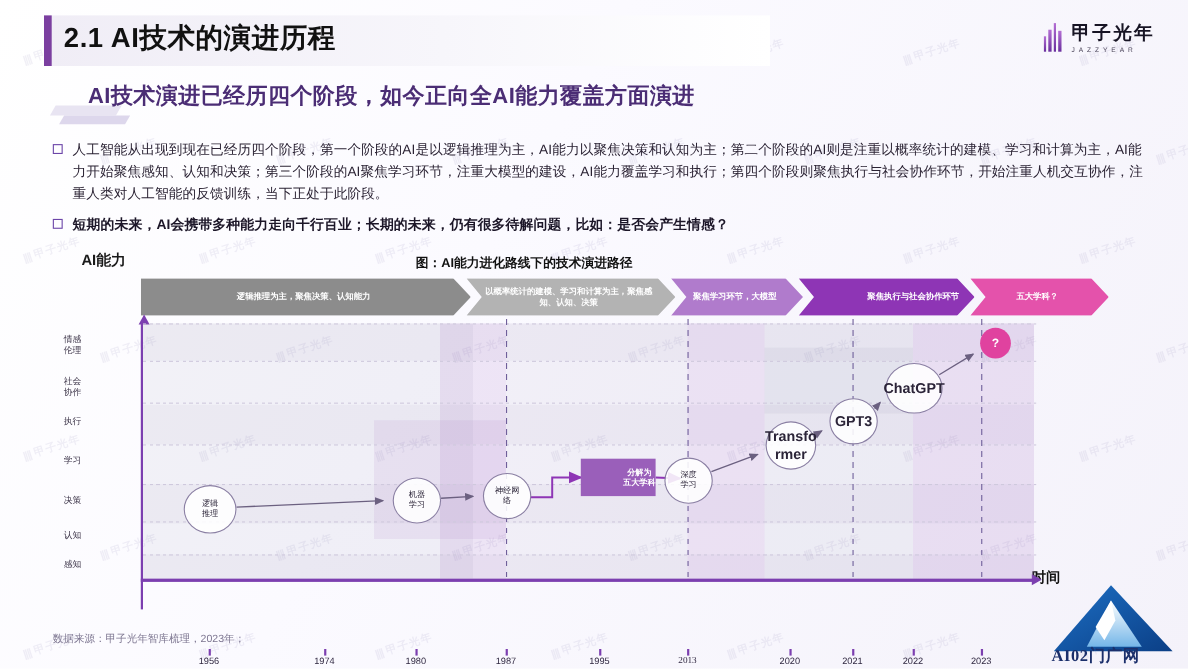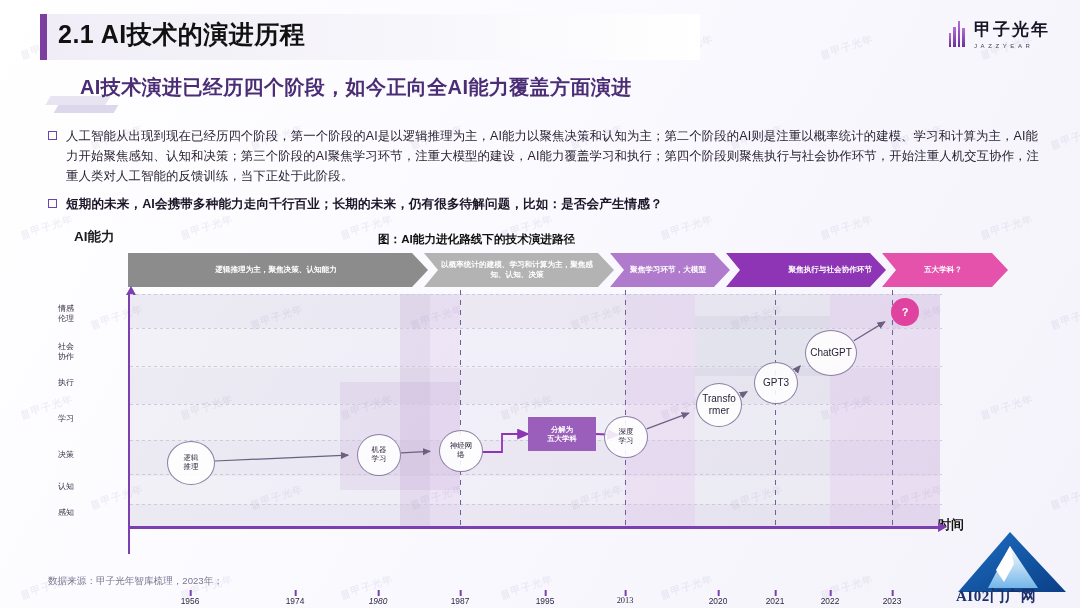--- a/index.html
+++ b/index.html
@@ -76,21 +76,21 @@
   .xtickmark{position:absolute;top:-6px;width:1.3px;height:6px;background:#7c3fb0;
          left:50%;}
 
   .shade{position:absolute;background:rgba(150,140,180,.115);}
   .shadeP{position:absolute;background:rgba(154,95,186,.12);}
 
   .node{position:absolute;border:1px solid #8a7fa3;border-radius:50%;
         background:rgba(255,255,255,.88);display:flex;align-items:center;
         justify-content:center;text-align:center;font-size:7.4px;color:#2b2438;
         line-height:1.2;}
-  .node.en{font-size:10px;}
+  .node.en{font-size:13px;font-weight:bold;}
   .qnode{position:absolute;border-radius:50%;background:#e0429f;color:#fff;
         display:flex;align-items:center;justify-content:center;font-size:11px;
         font-weight:bold;}
   .boxnode{position:absolute;background:#9a5fba;color:#fff;display:flex;
         align-items:center;justify-content:center;text-align:center;
         font-size:7.4px;font-weight:bold;line-height:1.25;}
 
   .conn{position:absolute;overflow:visible;}
 
   
@@ -250,21 +250,21 @@
         <div class="gline" style="top: 210px;"></div>
         <div class="ytick" style="top: 10px;">情感<br>伦理</div>
         <div class="ytick" style="top: 48px;">社会<br>协作</div>
         <div class="ytick" style="top: 84px;">执行</div>
         <div class="ytick" style="top: 120px;">学习</div>
         <div class="ytick" style="top: 156px;">决策</div>
         <div class="ytick" style="top: 188px;">认知</div>
         <div class="ytick" style="top: 214px;">感知</div>
         <div class="xtick" style="left: 60px;">1956<div class="xtickmark"></div></div>
         <div class="xtick" style="left: 165px;">1974<div class="xtickmark"></div></div>
-        <div class="xtick" style="left: 248px; font-style: italic;">1980<div class="xtickmark"></div></div>
+        <div class="xtick" style="left: 248px;">1980<div class="xtickmark"></div></div>
         <div class="xtick" style="left: 330px;">1987<div class="xtickmark"></div></div>
         <div class="xtick" style="left: 415px;">1995<div class="xtickmark"></div></div>
         <div class="xtick" style="left: 495px; font-family: Liberation Serif, serif;">2013<div class="xtickmark"></div></div>
         <div class="xtick" style="left: 588px;">2020<div class="xtickmark"></div></div>
         <div class="xtick" style="left: 645px;">2021<div class="xtickmark"></div></div>
         <div class="xtick" style="left: 700px;">2022<div class="xtickmark"></div></div>
         <div class="xtick" style="left: 762px;">2023<div class="xtickmark"></div></div>
         <div class="vline" style="left: 330px; top: -4px;"></div>
         <div class="vline" style="left: 495px; top: -4px;"></div>
         <div class="vline" style="left: 645px; top: -4px;"></div>
@@ -289,21 +289,21 @@
         </svg>
         <div class="node" style="left: 37px; top: 147px; width: 46px; height: 42px;">
           <span>逻辑<br>推理</span>
         </div>
         <div class="node" style="left: 227px; top: 140px; width: 42px; height: 40px;">
           <span>机器<br>学习</span>
         </div>
         <div class="node" style="left: 309px; top: 136px; width: 42px; height: 40px;">
           <span>神经网<br>络</span>
         </div>
-        <div class="boxnode" style="left: 398px; top: 123px; width: 68px; height: 34px;">
+        <div class="boxnode" style="left: 398px; top: 123px; width: 68px; height: 34px; justify-content: flex-end;">
           <span>分解为<br>五大学科</span>
         </div>
         <div class="node" style="left: 474px; top: 122px; width: 42px; height: 40px;">
           <span>深度<br>学习</span>
         </div>
         <div class="node en" style="left: 566px; top: 89px; width: 44px; height: 42px;">
           <span>Transfo<br>rmer</span>
         </div>
         <div class="node en" style="left: 624px; top: 68px; width: 42px; height: 40px;">
           <span>GPT3</span>

